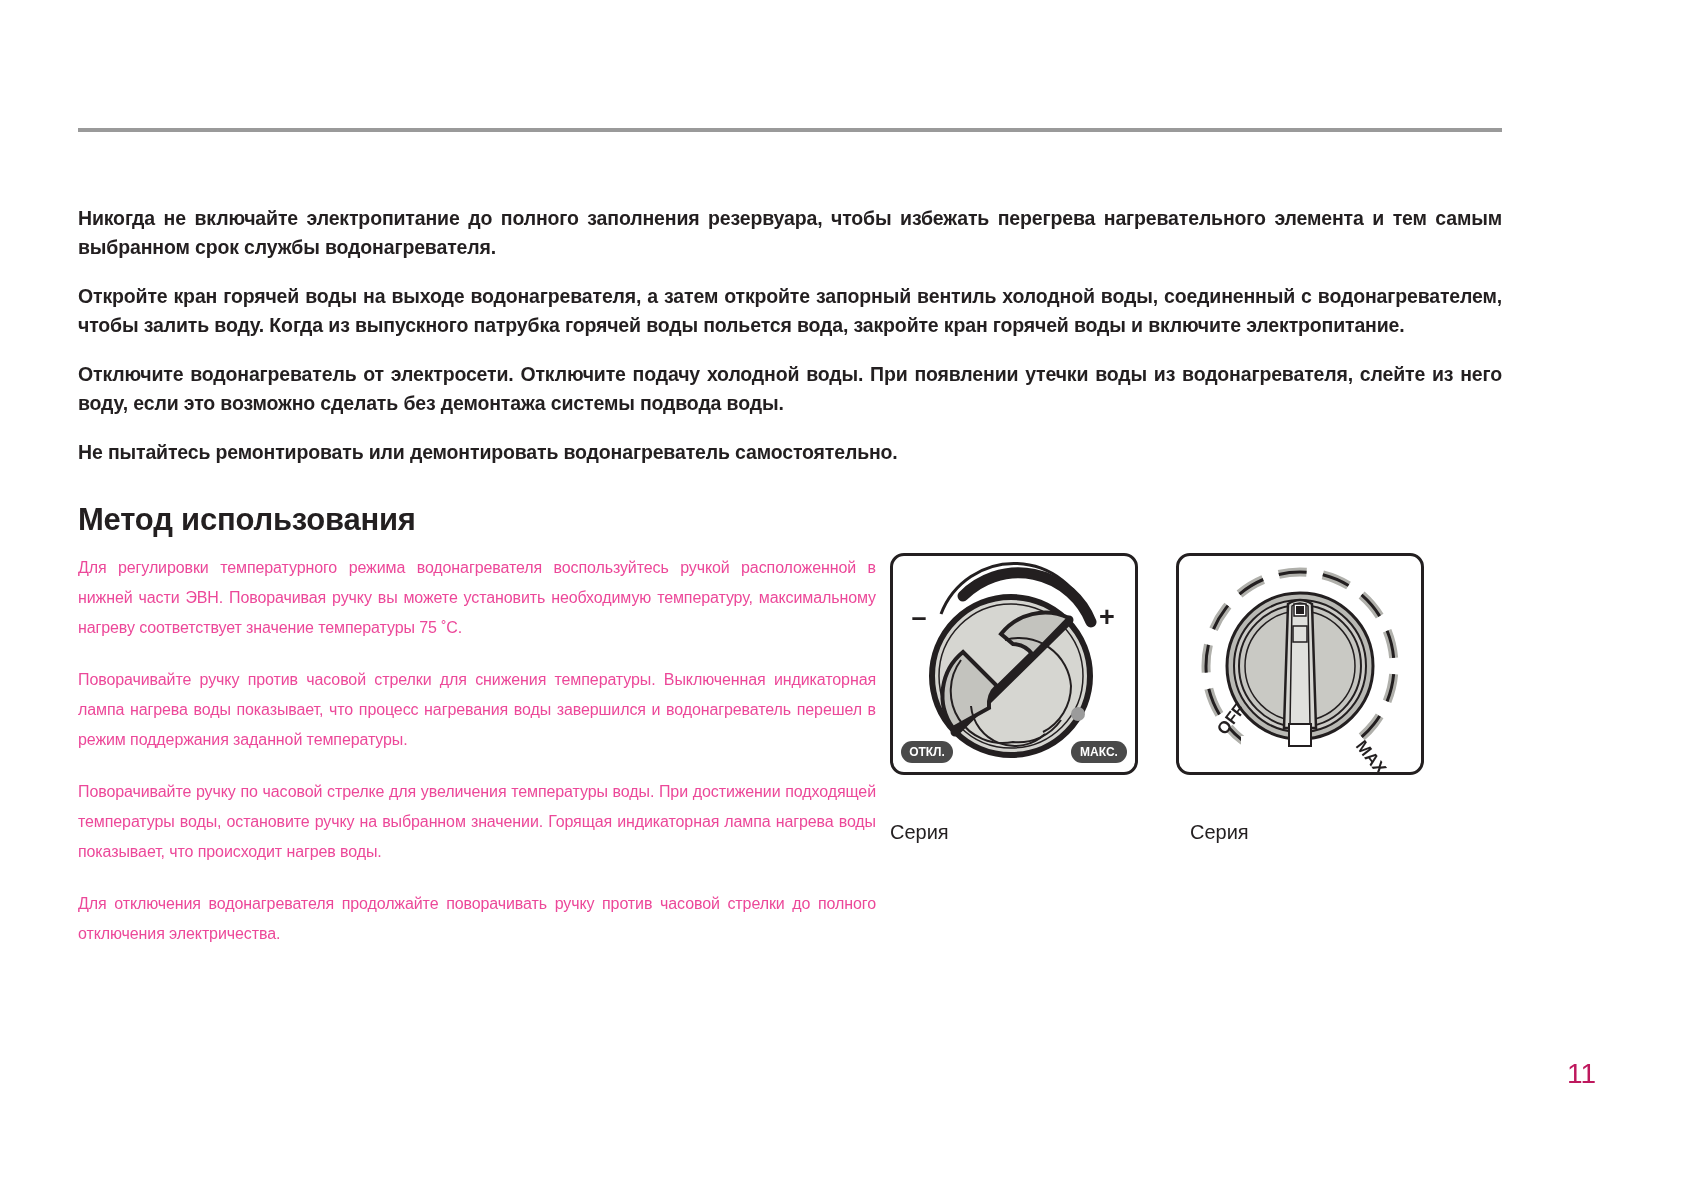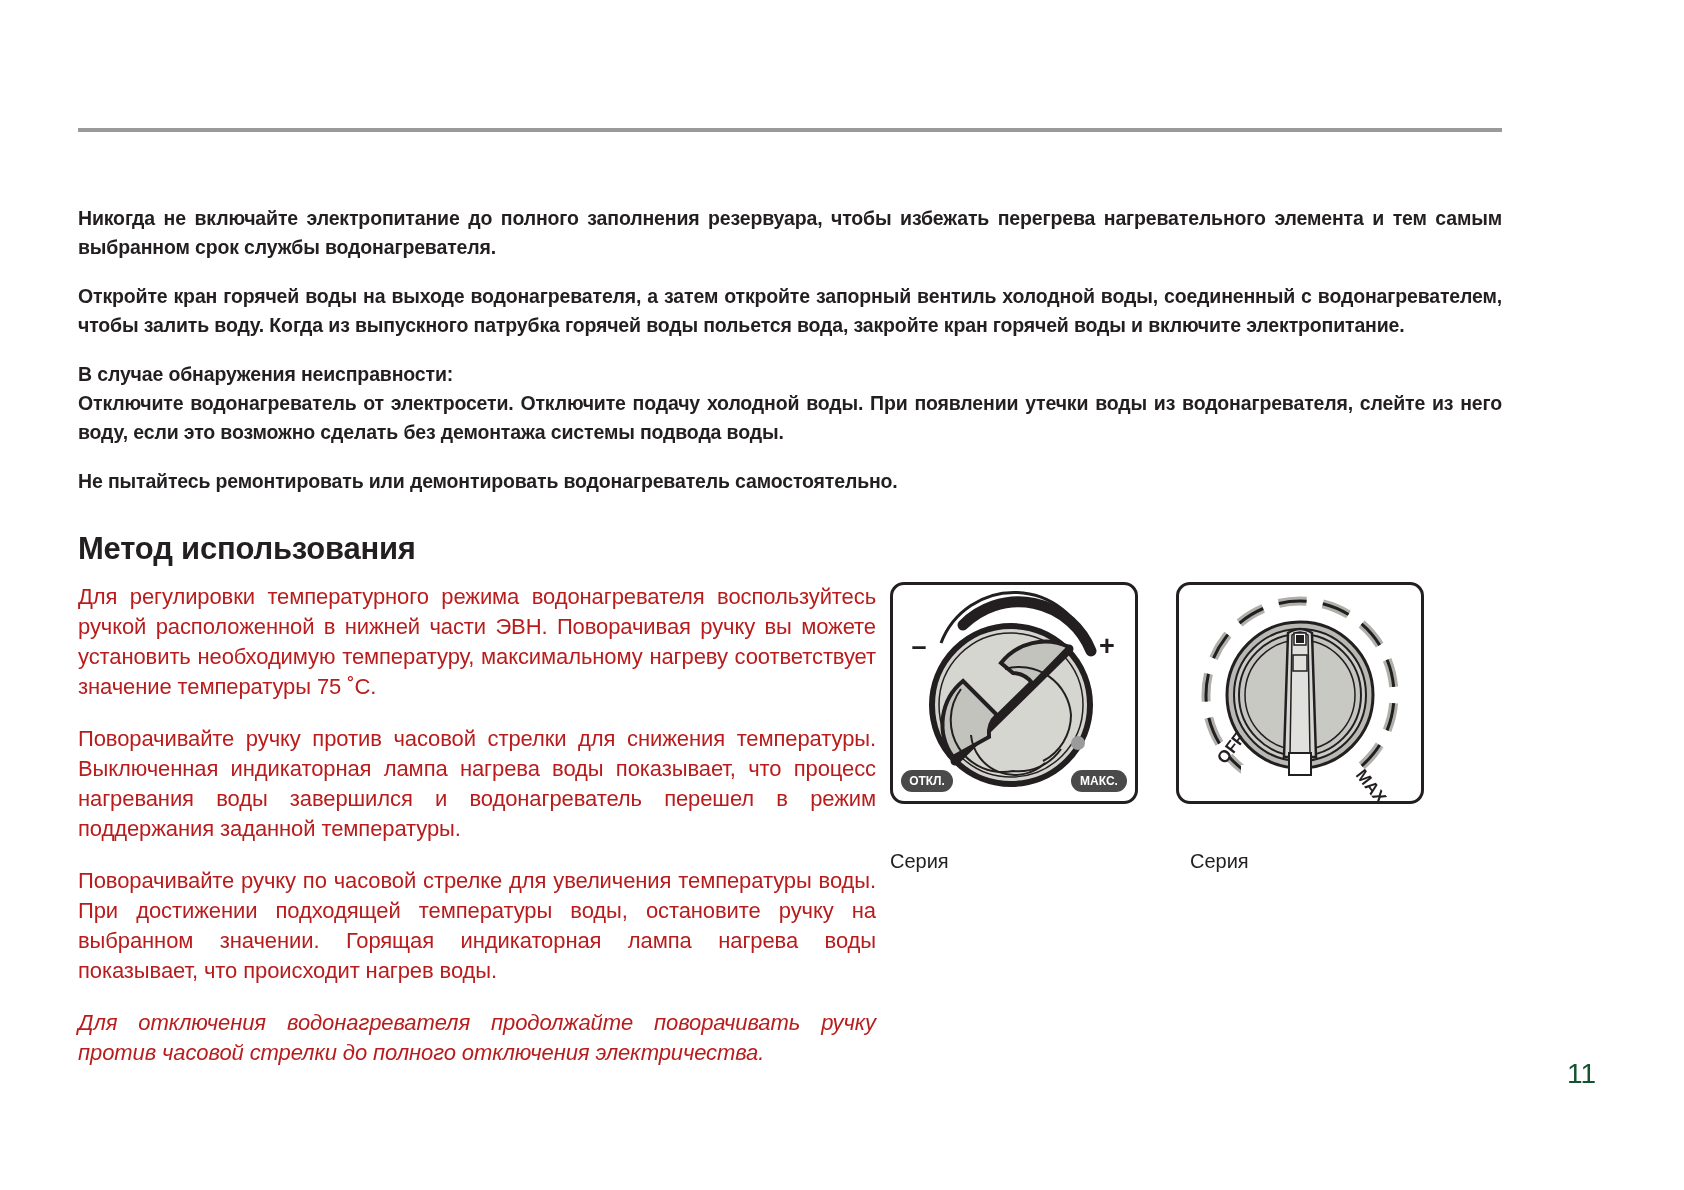--- a/index.html
+++ b/index.html
@@ -63,28 +63,28 @@
   .body-region {
     position: relative;
     display: flex;
     align-items: flex-start;
   }
   .body-col {
     width: 798px;
     flex: 0 0 798px;
   }
   .para {
-    font-size: 22px;
+    font-size: 16px;
     line-height: 30px;
     letter-spacing: -0.1px;
     text-align: justify;
     margin: 0 0 22px 0;
-    color: #b91c1c;
-  }
-  .para:last-child { margin-bottom: 15px; font-style: italic; }
+    color: #ec4899;
+  }
+  .para:last-child { margin-bottom: 15px; }
 
   
   .figures {
     position: absolute;
     left: 812px;
     top: 0;
     width: 612px;
   }
   .fig-row {
     display: flex;
@@ -115,37 +115,36 @@
   }
   .caption-cell.second { padding-left: 36px; }
   svg { display: block; }
 
   
   .page-number {
     position: absolute;
     right: 88px;
     bottom: 100px;
     font-size: 28px;
-    color: #14532d;
+    color: #be185d;
   }
 </style>
 </head>
 <body>
 
 <div class="page">
 
   <div class="rule"></div>
 
   <div class="content">
 
     <div class="bold-block">Никогда не включайте электропитание до полного заполнения резервуара, чтобы избежать перегрева нагревательного элемента и тем самым выбранном срок службы водонагревателя.</div>
 
     <div class="bold-block">Откройте кран горячей воды на выходе водонагревателя, а затем откройте запорный вентиль холодной воды, соединенный с водонагревателем, чтобы залить воду. Когда из выпускного патрубка горячей воды польется вода, закройте кран горячей воды и включите электропитание.</div>
 
-    <div class="bold-block tight">В случае обнаружения неисправности:</div>
 
     <div class="bold-block">Отключите водонагреватель от электросети. Отключите подачу холодной воды. При появлении утечки воды  из водонагревателя, слейте из него воду, если это возможно сделать без демонтажа системы подвода воды.</div>
 
     <div class="bold-block last-j">Не пытайтесь ремонтировать или демонтировать водонагреватель самостоятельно.</div>
 
     <div class="section-heading">Метод использования</div>
 
     <div class="body-region">
 
       <div class="body-col">

